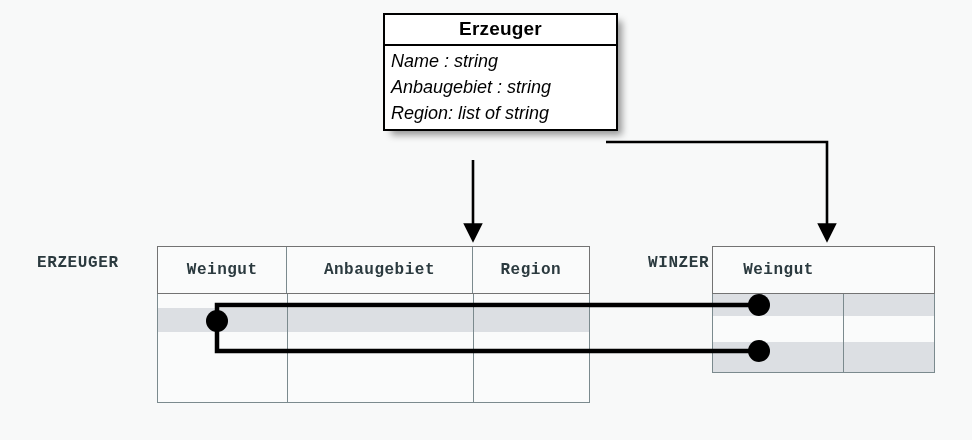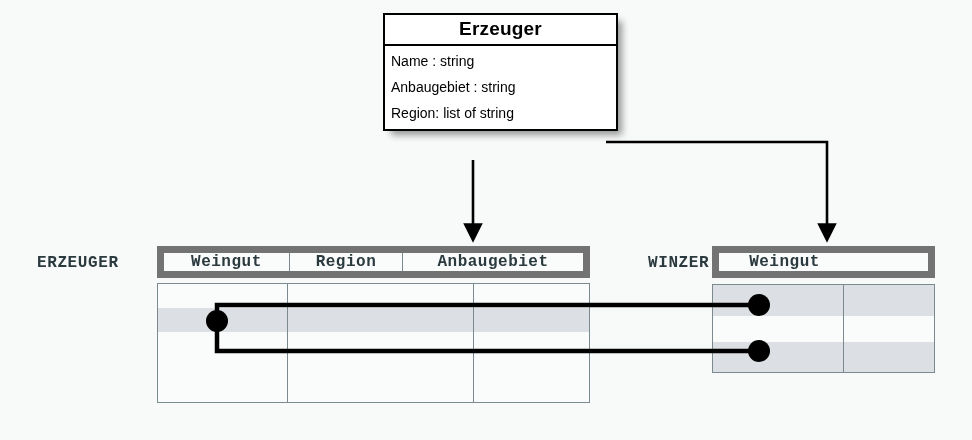--- a/index.html
+++ b/index.html
@@ -37,43 +37,44 @@
     text-align: center;
     color: #000;
     padding: 3px 0 4px 0;
     border-bottom: 2px solid #000;
     letter-spacing: 0.2px;
   }
   .uml-attrs {
     padding: 2px 0 3px 6px;
   }
   .uml-attr {
-    font-size: 14px;
+    font-size: 18px;
     line-height: 26px;
     color: #000;
     white-space: nowrap;
+    font-style: italic;
   }
 
   
   .rel-label {
     position: absolute;
     font-family: "Liberation Mono", monospace;
     font-weight: bold;
     font-size: 16px;
     color: #2b3a3f;
     letter-spacing: 0.6px;
     white-space: nowrap;
   }
   .tbl-header {
     position: absolute;
     display: flex;
     box-sizing: border-box;
-    border: 7px solid #737373;
+    border: 1px solid #737373;
     background: #fafbfb;
-    height: 32px;
+    height: 48px;
     z-index: 3;
   }
   .tbl-header .cell {
     box-sizing: border-box;
     display: flex;
     align-items: center;
     justify-content: center;
     font-family: "Liberation Mono", monospace;
     font-weight: bold;
     font-size: 16px;
@@ -123,22 +124,22 @@
       <div class="uml-attr">Name : string</div>
       <div class="uml-attr">Anbaugebiet : string</div>
       <div class="uml-attr">Region: list of string</div>
     </div>
   </div>
 
   <div class="rel-label" style="left:37px; top:254px;">ERZEUGER</div>
 
   <div class="tbl-header" style="left:157px; top:246px; width:433px;">
     <div class="cell" style="width:130px;">Weingut</div>
+    <div class="cell" style="width:186px;">Anbaugebiet</div>
     <div class="cell" style="width:117px;">Region</div>
-    <div class="cell" style="width:186px;">Anbaugebiet</div>
   </div>
 
   <div class="tbl-body" style="left:157px; top:283px; width:433px; height:120px;">
     <div class="row" style="height:24px;">
       <div class="cell" style="width:130px;"></div>
       <div class="cell" style="width:186px;"></div>
       <div class="cell" style="width:115px;"></div>
     </div>
     <div class="row shaded" style="height:24px;">
       <div class="cell" style="width:130px;"></div>

